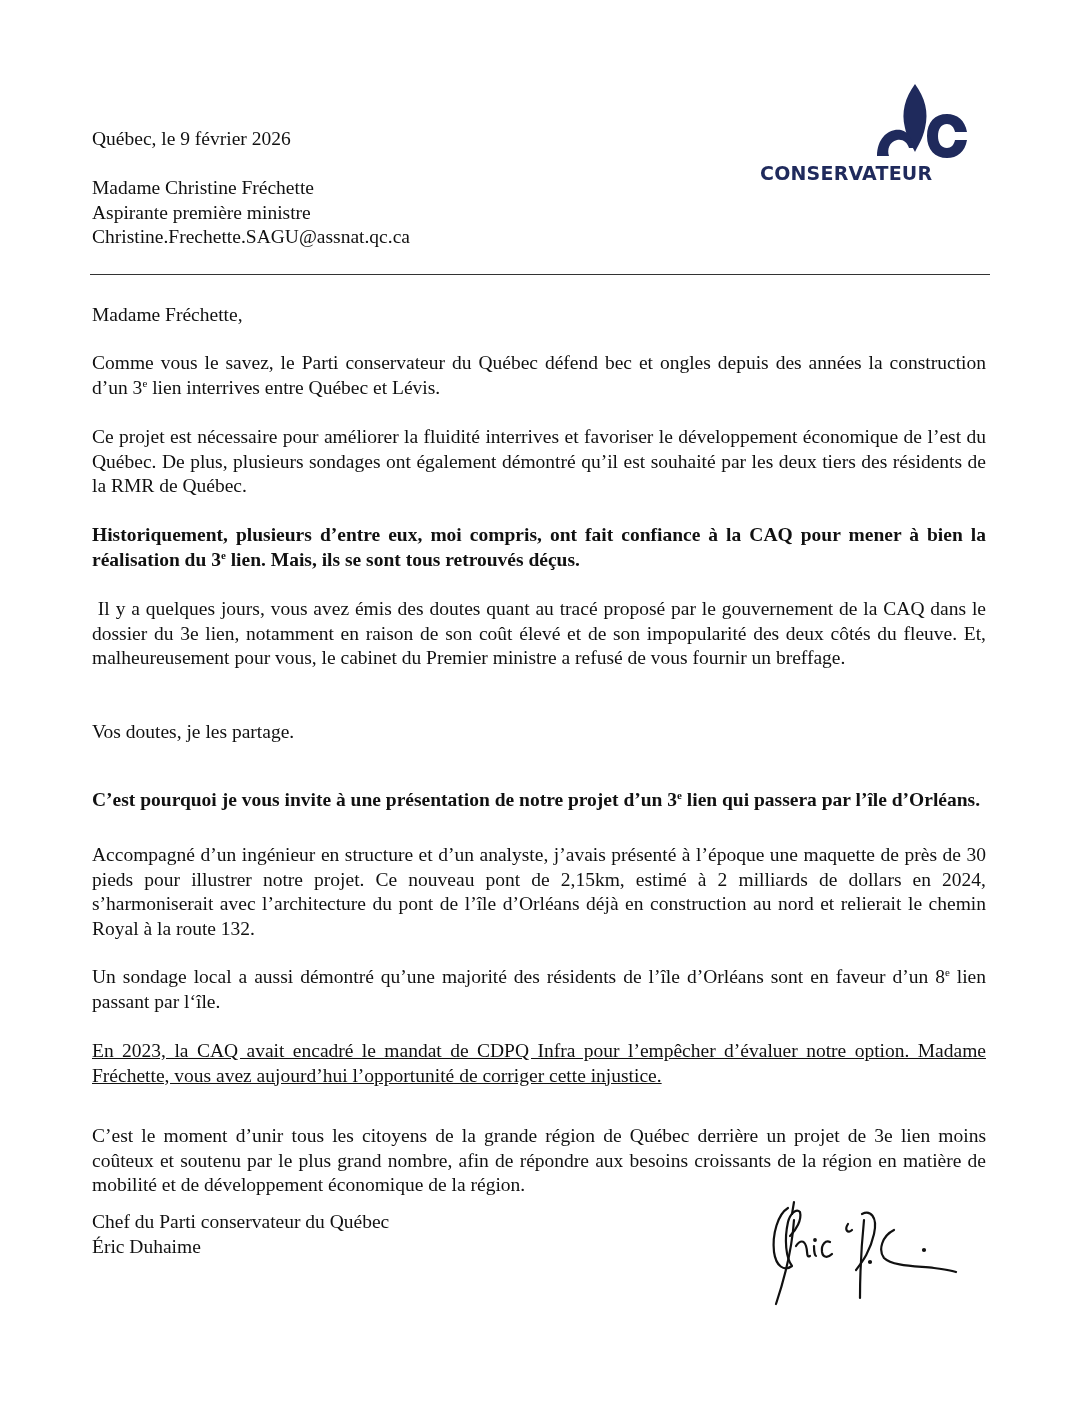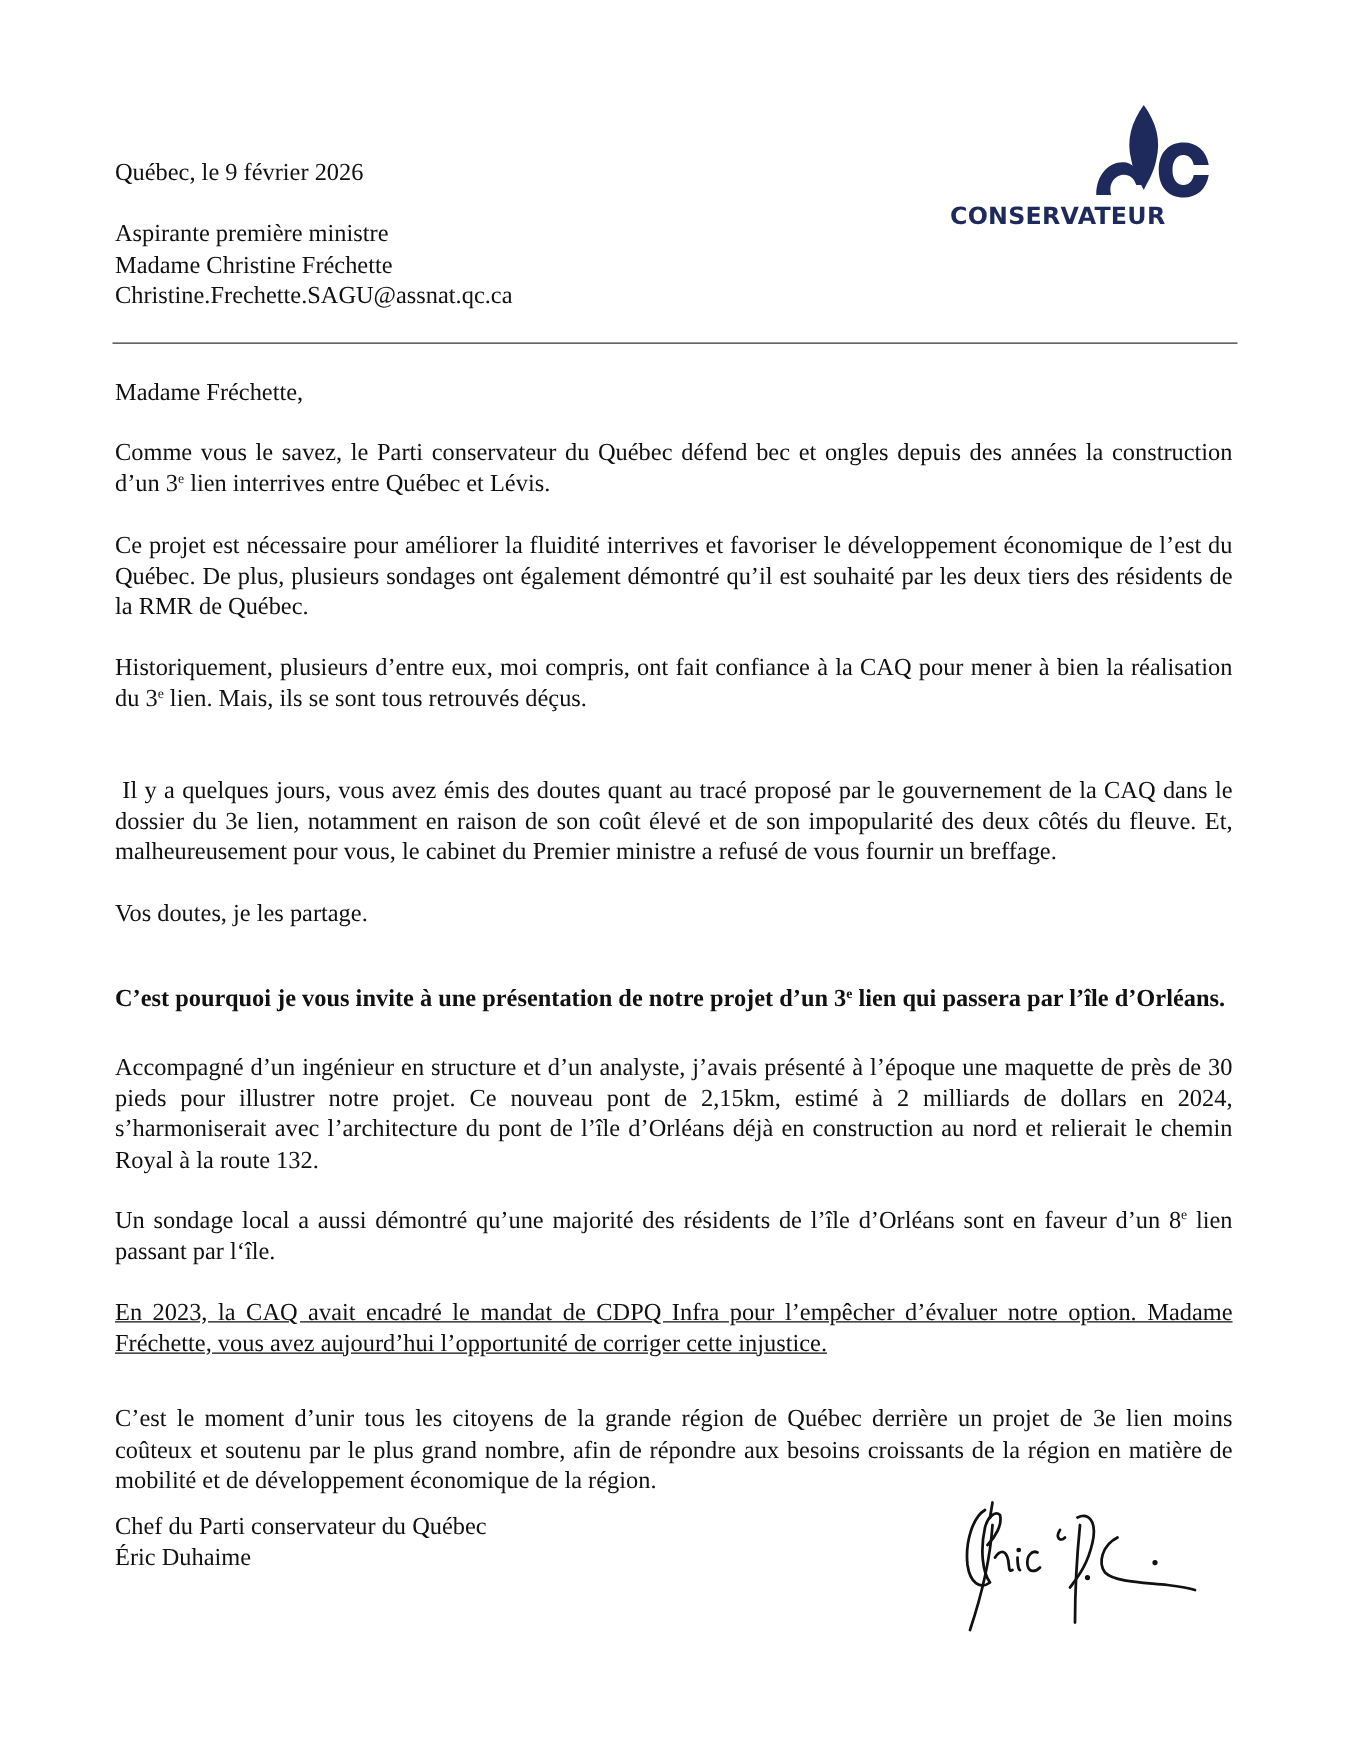--- a/index.html
+++ b/index.html
@@ -43,45 +43,45 @@
 
       <path d="M92 50 C90 38 82 32 72 32 C60 32 52 40 52 54 C52 68 60 76 72 76 C82 76 90 70 92 58 L80 58 C79 63 76 66 72 66 C66 66 63 61 63 54 C63 47 66 42 72 42 C76 42 79 45 80 50 Z" fill="#1f2a5c"></path>
     </svg>
     <div class="logo-text">CONSERVATEUR</div>
   </div>
 
   <div class="text" style="top:127px;">
     <p class="line">Québec, le 9 février 2026</p>
   </div>
   <div class="text" style="top:176px;">
+    <p class="line">Madame Christine Fréchette</p>
     <p class="line">Aspirante première ministre</p>
-    <p class="line">Madame Christine Fréchette</p>
     <p class="line">Christine.Frechette.SAGU@assnat.qc.ca</p>
   </div>
 
   <div class="rule"></div>
 
   <div class="text" style="top:303px;">
     <p class="line">Madame Fréchette,</p>
   </div>
 
   <div class="text justify" style="top:351px;">
     <p><span>Comme vous le savez, le Parti conservateur du Québec défend bec et ongles depuis des années la construction d’un 3</span><sup>e</sup><span> lien interrives entre Québec et Lévis.</span></p>
   </div>
 
   <div class="text justify" style="top:425px;">
     <p>Ce projet est nécessaire pour améliorer la fluidité interrives et favoriser le développement économique de l’est du Québec. De plus, plusieurs sondages ont également démontré qu’il est souhaité par les deux tiers des résidents de la RMR de Québec.</p>
   </div>
 
-  <div class="text justify" style="top:523px;">
+  <div class="text justify" style="top:523px;font-weight:bold;">
     <p><span>Historiquement, plusieurs d’entre eux, moi compris, ont fait confiance à la CAQ pour mener à bien la réalisation du 3</span><sup>e</sup><span> lien. Mais, ils se sont tous retrouvés déçus.</span></p>
   </div>
 
   <div class="text justify" style="top:597px;">
-    <p style="white-space: pre-wrap; margin-top: 24px;"> Il y a quelques jours, vous avez émis des doutes quant au tracé proposé par le gouvernement de la CAQ dans le dossier du 3e lien, notamment en raison de son coût élevé et de son impopularité des deux côtés du fleuve. Et, malheureusement pour vous, le cabinet du Premier ministre a refusé de vous fournir un breffage.</p>
+    <p style="white-space: pre-wrap;"> Il y a quelques jours, vous avez émis des doutes quant au tracé proposé par le gouvernement de la CAQ dans le dossier du 3e lien, notamment en raison de son coût élevé et de son impopularité des deux côtés du fleuve. Et, malheureusement pour vous, le cabinet du Premier ministre a refusé de vous fournir un breffage.</p>
   </div>
 
   <div class="text" style="top:720px;">
     <p class="line">Vos doutes, je les partage.</p>
   </div>
 
   <div class="text justify bold" style="top:769px;">
     <p><span>C’est pourquoi je vous invite à une présentation de notre projet d’un 3</span><sup>e</sup><span> lien qui passera par l’île d’Orléans.</span></p>
   </div>
 

